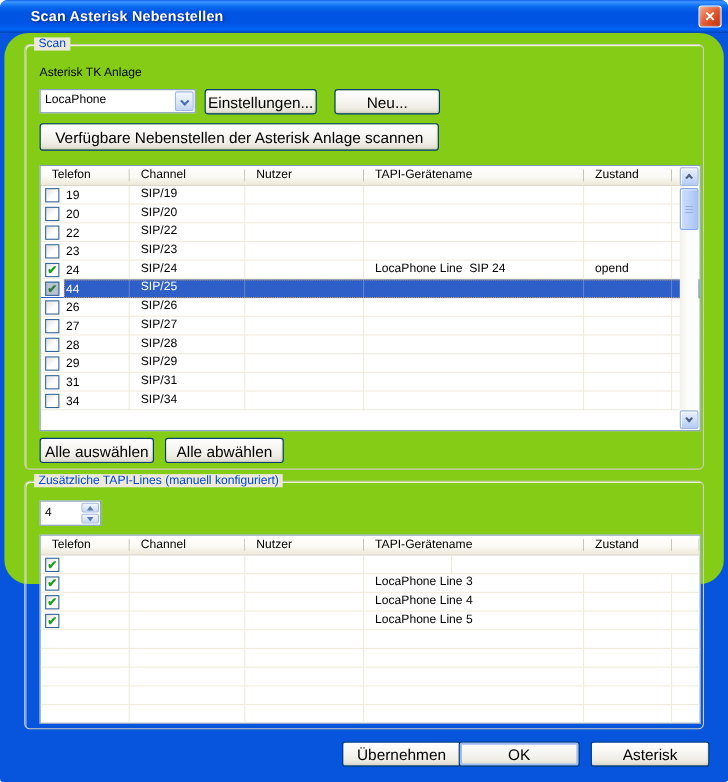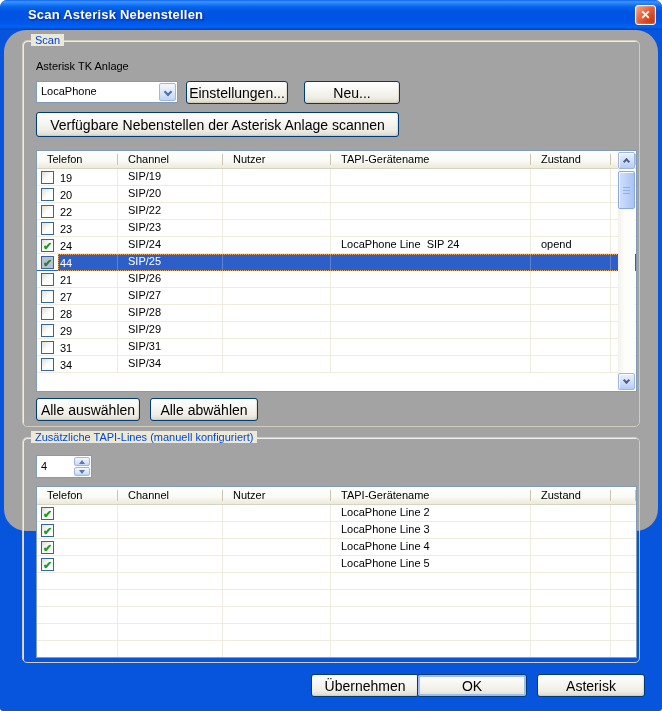--- a/index.html
+++ b/index.html
@@ -27,21 +27,21 @@
     position:absolute; right:6px; top:5px; width:21px; height:20px;
     border:1px solid #fff; border-radius:3px;
     background:linear-gradient(135deg,#f6a98b 0%,#e8714b 35%,#d8441c 70%,#b93310 100%);
     box-shadow:inset 0 0 2px rgba(255,255,255,.6);
     color:#fff; font-weight:bold; font-size:12px; line-height:18px; text-align:center;
     cursor:default;
   }
   
   .client {
     position:absolute; left:4px; top:30px; width:654px; height:501px;
-    background:#a3a3a3;
+    background:#84cc16;
     border-radius:22px;
   }
   .groupbox {
     position:absolute; border:1px solid #d0cdbd; border-radius:5px;
     box-shadow:inset 1px 1px 0 rgba(255,255,255,.8);
   }
   .groupbox > .gb-label {
     position:absolute; top:-7px; left:8px; background:#ece9d8;
     padding:0 4px; color:#0046d5; font-size:11px;
   }
@@ -221,21 +221,21 @@
           </div>
           <div class="trow sel">
             <div class="tcell w0 c0"><span class="cb on">✔</span><span>44</span></div>
             <div class="tcell w1">SIP/25</div>
             <div class="tcell w2"></div>
             <div class="tcell w3"></div>
             <div class="tcell w4"></div>
             <div class="tcell wf"></div>
           </div>
           <div class="trow">
-            <div class="tcell w0 c0"><span class="cb"></span><span>21</span></div>
+            <div class="tcell w0 c0"><span class="cb"></span><span>26</span></div>
             <div class="tcell w1">SIP/26</div>
             <div class="tcell w2"></div>
             <div class="tcell w3"></div>
             <div class="tcell w4"></div>
             <div class="tcell wf"></div>
           </div>
           <div class="trow">
             <div class="tcell w0 c0"><span class="cb"></span><span>27</span></div>
             <div class="tcell w1">SIP/27</div>
             <div class="tcell w2"></div>
@@ -315,21 +315,20 @@
           <div class="hcell w2">Nutzer</div>
           <div class="hcell w3">TAPI-Gerätename</div>
           <div class="hcell w4">Zustand</div>
           <div class="hcell wf"></div>
         </div>
       <div class="tbody-rows">
           <div class="trow">
             <div class="tcell w0 c0"><span class="cb on">✔</span><span></span></div>
             <div class="tcell w1"></div>
             <div class="tcell w2"></div>
-            <div class="tcell w3">LocaPhone Line 2</div>
             <div class="tcell w4"></div>
             <div class="tcell wf"></div>
           </div>
           <div class="trow">
             <div class="tcell w0 c0"><span class="cb on">✔</span><span></span></div>
             <div class="tcell w1"></div>
             <div class="tcell w2"></div>
             <div class="tcell w3">LocaPhone Line 3</div>
             <div class="tcell w4"></div>
             <div class="tcell wf"></div>

